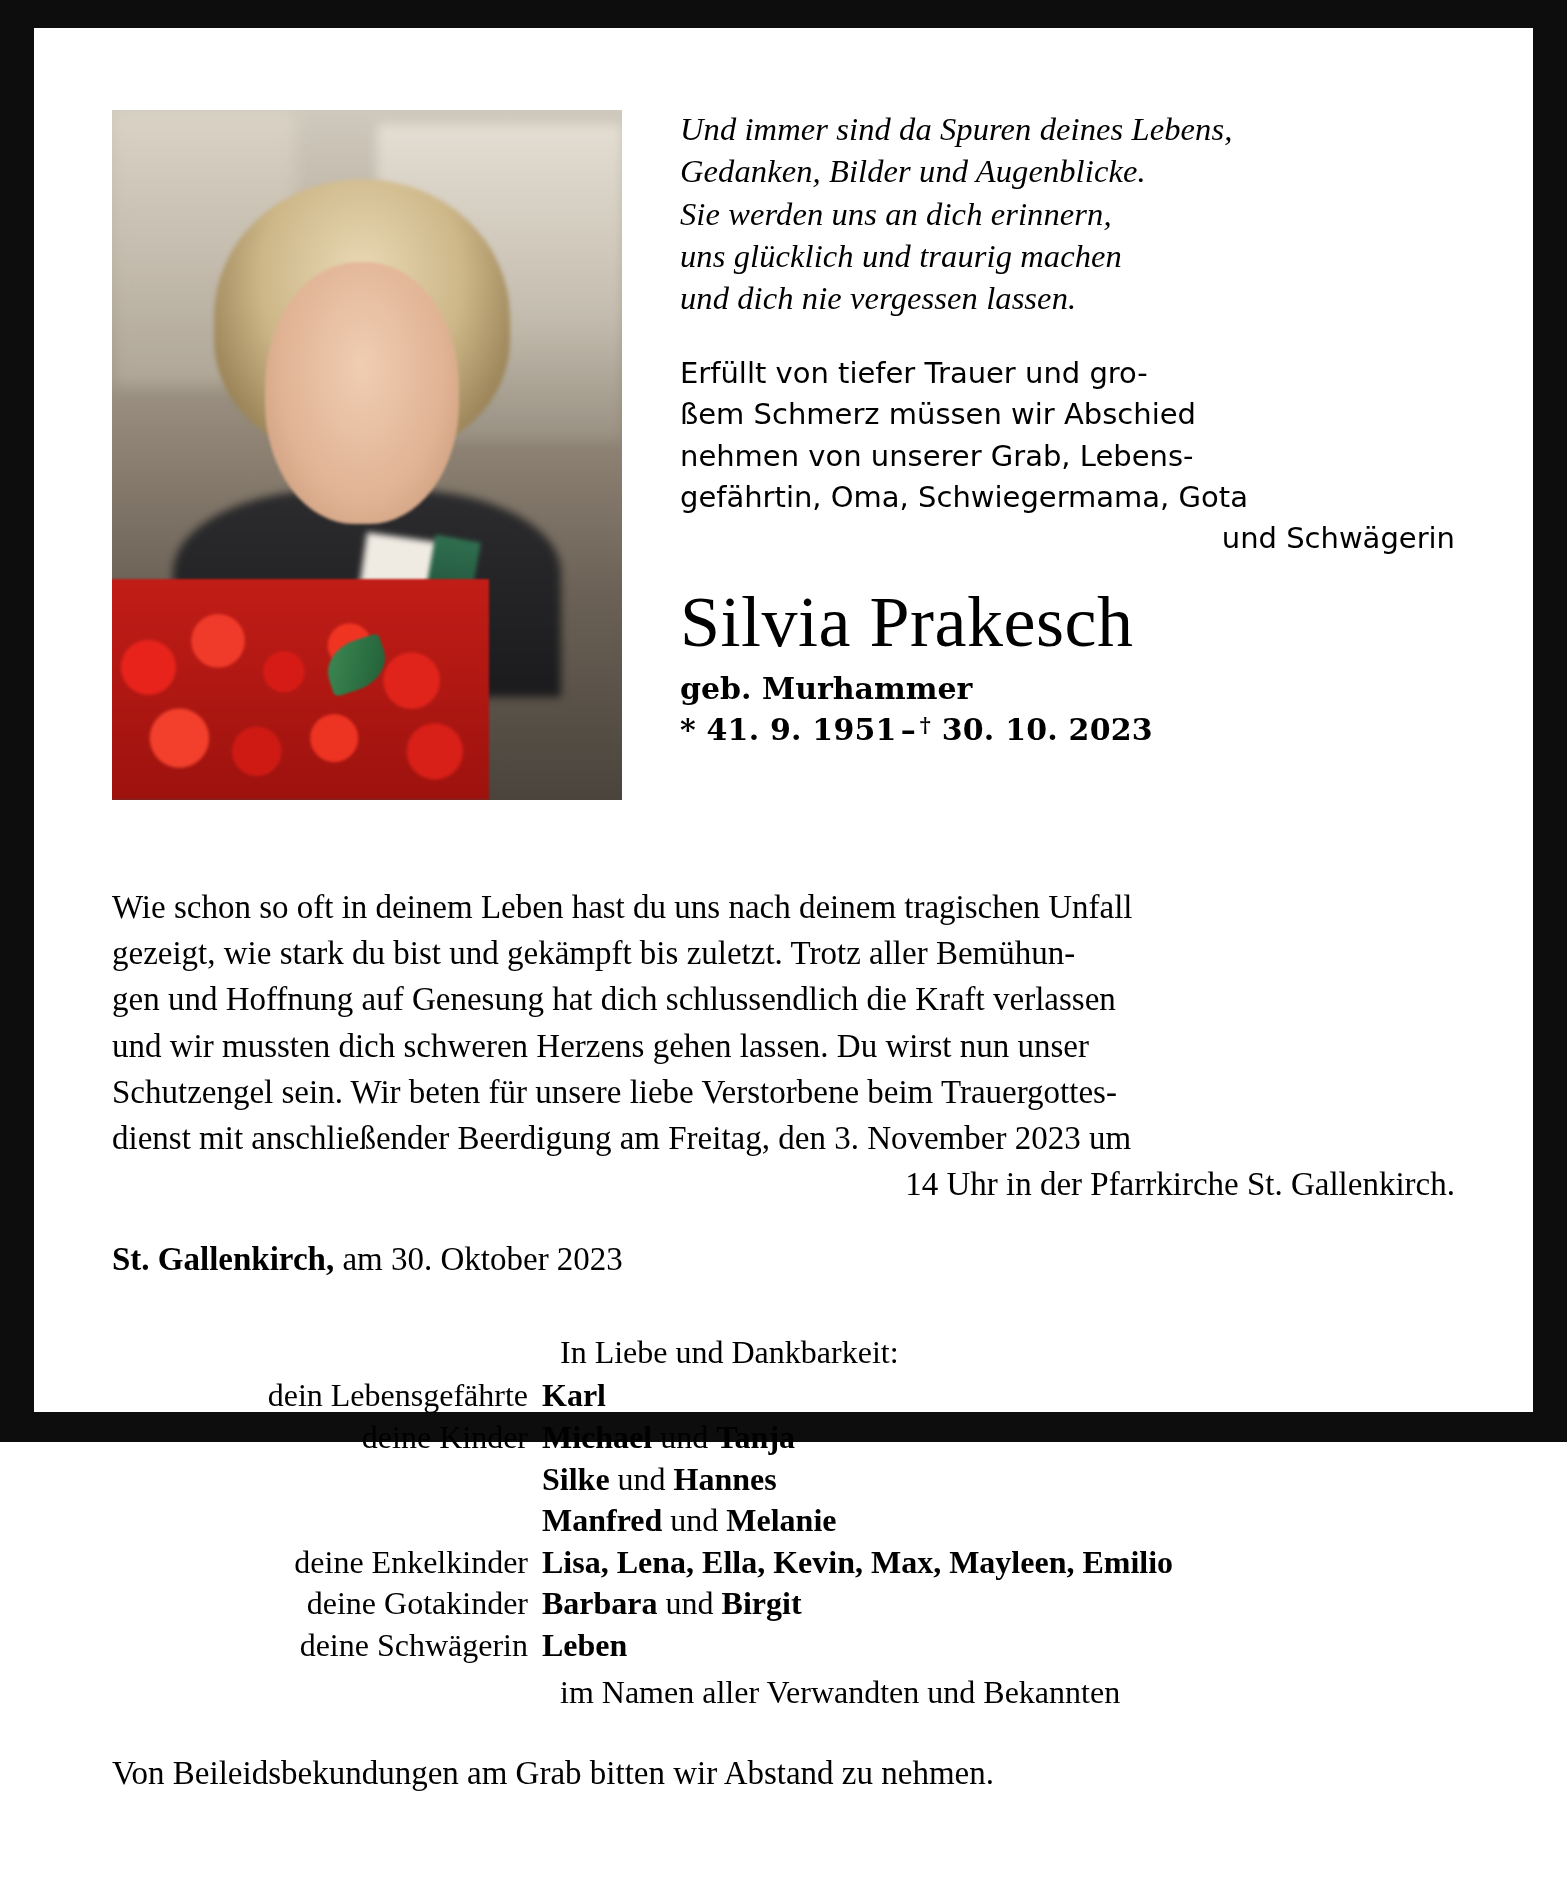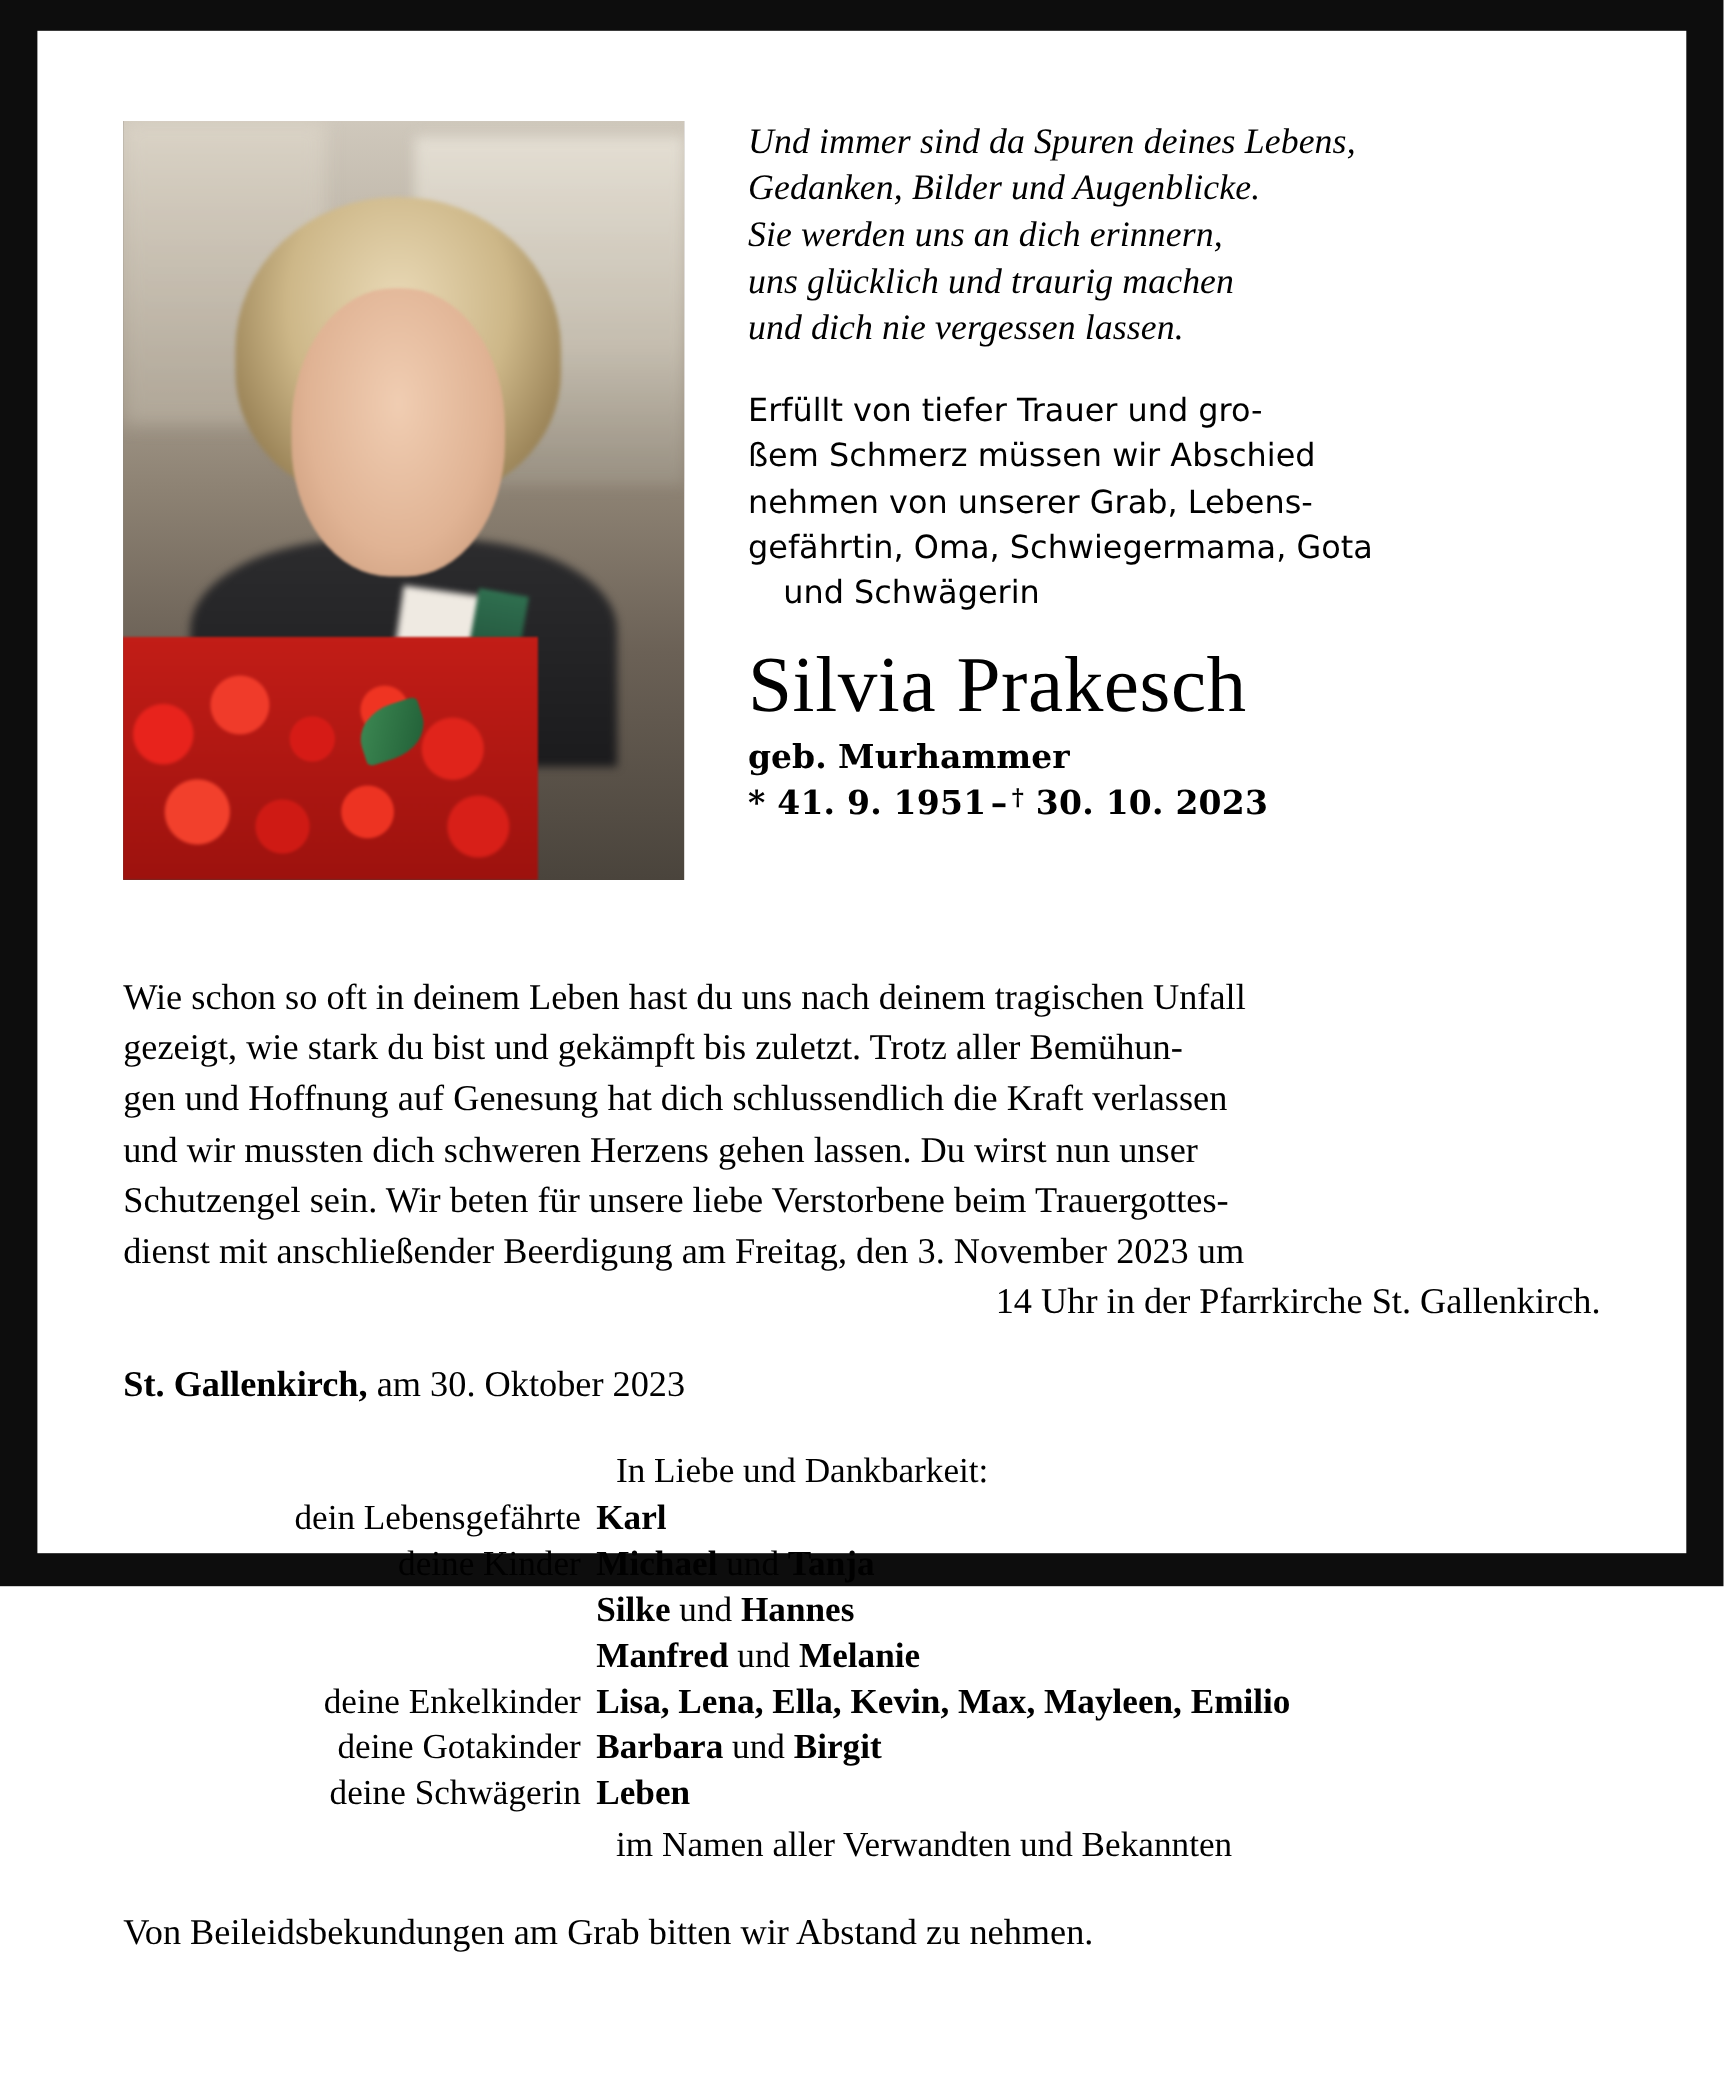--- a/index.html
+++ b/index.html
@@ -150,22 +150,21 @@
   }
   .intro {
     margin-top: 34px;
     font-family: "DejaVu Sans", sans-serif;
     font-size: 29px;
     line-height: 1.42;
     text-align: justify;
     text-justify: inter-word;
   }
   .intro .lastline {
-    text-align: left;
-    margin-left: 32px;
+    text-align: right;
   }
   .name {
     margin-top: 26px;
     font-family: "Liberation Serif", serif;
     font-size: 72px;
     line-height: 1.05;
     letter-spacing: .5px;
   }
   .maiden {
     margin-top: 10px;
@@ -203,21 +202,21 @@
   .place-line {
     margin-top: 34px;
     font-size: 33px;
   }
   .place-line b {
     font-weight: bold;
   }
 
   
   .family {
-    margin-top: 40px;
+    margin-top: 56px;
   }
   .fam-head {
     font-size: 32px;
     margin-left: 448px;
     margin-bottom: 4px;
   }
   .fam-row {
     display: flex;
     font-size: 32px;
     line-height: 1.30;

